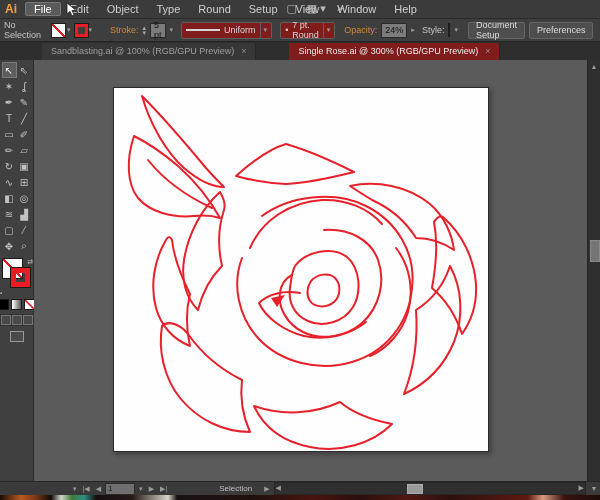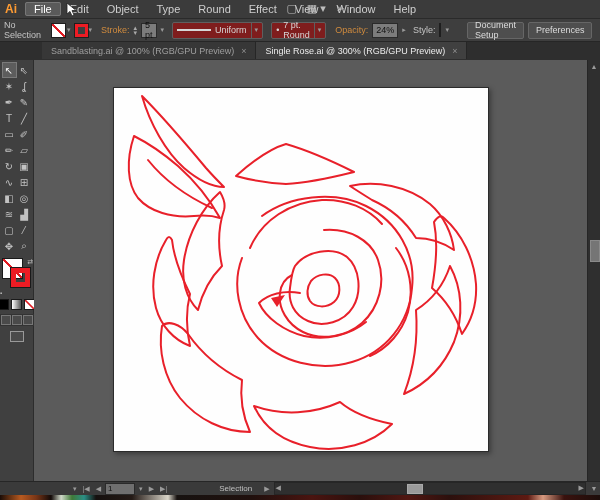--- a/index.html
+++ b/index.html
@@ -36,25 +36,25 @@
   .dropdown{background:#7f1d1d;border:1px solid #5f5f5f;height:15px;border-radius:2px;
             display:flex;align-items:center;gap:4px;padding:0 4px;color:#d6d6d6;}
   .dd-arrow{color:#9a9a9a;font-size:7px;border-left:1px solid #5f5f5f;padding-left:3px;height:100%;
             display:flex;align-items:center;}
   .uniform-line{display:inline-block;width:34px;height:2px;background:#d6d6d6;}
   .btn{background:#4e4e4e;border:1px solid #666;border-radius:2px;height:15px;
        display:flex;align-items:center;padding:0 7px;color:#dcdcdc;}
   .style-swatch{width:12px;height:12px;background:#e9e9e9;border:1px solid #1e1e1e;}
 
   
-  .tabbar{height:18px;background:#2e2e2e;display:flex;align-items:flex-start;
+  .tabbar{height:18px;background:#2e2e2e;display:flex;align-items:center;
           padding-left:42px;font-size:9px;flex:0 0 auto;}
   .tab{height:17px;display:flex;align-items:center;gap:7px;padding:0 9px;
        background:#373737;color:#9f9f9f;border-right:1px solid #262626;white-space:nowrap;}
-  .tab.active{background:#404040;color:#ececec;}
+  .tab.active{background:#7f1d1d;color:#ececec;margin-left:33px;}
   .tab .close{font-size:9px;color:#8f8f8f;}
 
   
   .main{flex:1 1 auto;display:flex;position:relative;min-height:0;}
   .toolbar{width:33px;background:#404040;border-right:1px solid #2c2c2c;flex:0 0 auto;
            display:flex;flex-direction:column;align-items:center;padding-top:2px;}
   .tool-row{display:flex;}
   .tool{width:15px;height:16px;display:flex;align-items:center;justify-content:center;
         font-size:10px;color:#c2c2c2;}
   .tool.sel{background:#5d5d5d;border:1px solid #7a7a7a;box-sizing:border-box;color:#fff;}
@@ -108,42 +108,42 @@
      #20100d 42%,#4a1410 52%,#2a0f0c 60%,#511712 68%,#2c100d 75%,#5e1a12 88%,
      #d89a80 90.5%,#3a120e 94%,#1c0d0a 100%);}
 </style>
 </head>
 <body>
 
 <div class="window">
 
   <div class="menubar">
     <span class="ai-logo">Ai</span>
-    <span><span class="menu-item hl">File</span><span class="menu-item">Edit</span><span class="menu-item">Object</span><span class="menu-item">Type</span><span class="menu-item">Round</span><span class="menu-item">Effect</span><span class="menu-item">View</span><span class="menu-item">Window</span><span class="menu-item">Help</span></span>
+    <span><span class="menu-item hl">File</span><span class="menu-item">Edit</span><span class="menu-item">Object</span><span class="menu-item">Type</span><span class="menu-item">Round</span><span class="menu-item">Setup</span><span class="menu-item">View</span><span class="menu-item">Window</span><span class="menu-item">Help</span></span>
     <span class="appbar-icons">
         <span class="appbar-icon">▢</span>
         <span class="appbar-icon">▦ ▾</span>
         <span class="appbar-icon">➢</span>
       </span>
     <svg class="cursor-svg" width="12" height="14" viewBox="0 0 12 14">
       <polygon points="1,0 1,11 4,8.4 6,13 8,12 6,7.6 10,7.4" fill="#fff" stroke="#222" stroke-width="0.8"></polygon>
     </svg>
   </div>
 
   <div class="controlbar">
     <span class="ctl-label" style="margin-right:6px">No Selection</span>
     <span class="swatch-wrap">
       <span class="fill-none"></span>
       <span class="mini-dd">▾</span>
     </span>
     <span class="swatch-wrap">
       <span class="stroke-red"></span>
       <span class="mini-dd">▾</span>
     </span>
-    <span class="ctl-link" style="margin-left:5px">Stroke:</span>
+    <span class="ctl-link" style="margin-left:14px">Stroke:</span>
     <span class="stepper">
         <span>▴</span>
         <span>▾</span>
       </span>
     <span class="field" style="width:34px">5 pt</span>
     <span class="mini-dd">▾</span>
     <span class="dropdown" style="margin-left:4px">
       <span class="uniform-line"></span>
       <span>Uniform</span>
       <span class="dd-arrow">▾</span>
@@ -152,21 +152,21 @@
       <span>•</span>
       <span>7 pt. Round</span>
       <span class="dd-arrow">▾</span>
     </span>
     <span class="ctl-link" style="margin-left:5px">Opacity:</span>
     <span class="field" style="width:28px">24%</span>
     <span class="mini-dd">▸</span>
     <span class="ctl-label" style="margin-left:3px">Style:</span>
     <span class="style-swatch"></span>
     <span class="mini-dd">▾</span>
-    <span class="btn" style="margin-left:14px">Document Setup</span>
+    <span class="btn" style="margin-left:6px">Document Setup</span>
     <span class="btn">Preferences</span>
     <span class="mini-dd" style="font-size:9px;margin-left:4px">≡▾</span>
   </div>
 
   <div class="tabbar">
       <span class="tab">
         <span>Sandblasting.ai @ 100% (RGB/GPU Preview)</span>
         <span class="close">×</span>
       </span>
       <span class="tab active">

